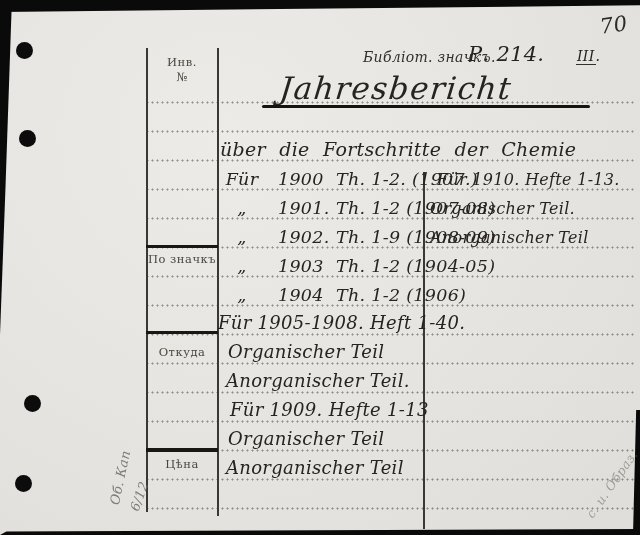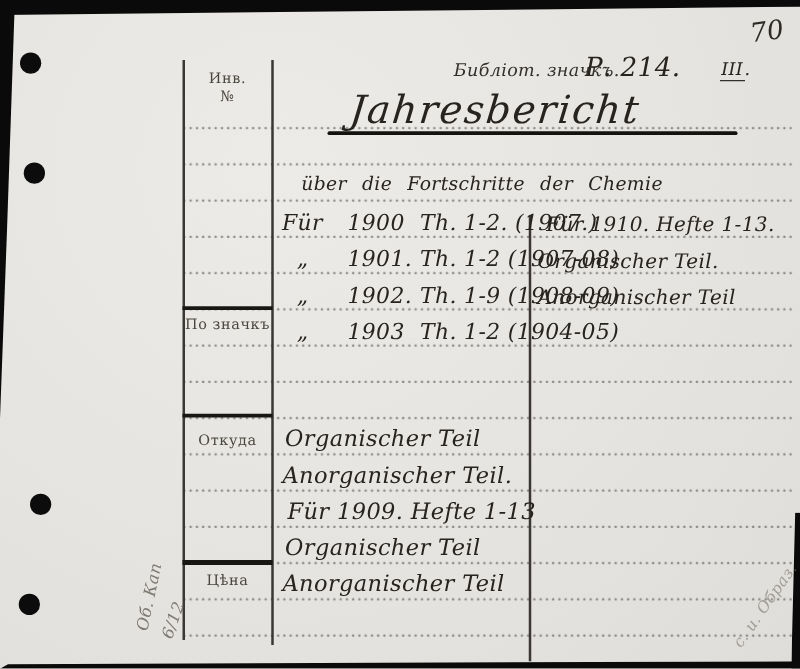--- a/index.html
+++ b/index.html
@@ -30,21 +30,21 @@
   .plabel{
     position:absolute;left:146px;width:72px;text-align:center;
     font-family:"DejaVu Serif",serif;font-size:11.5px;color:#4a463f;letter-spacing:.5px;
   }
   
   .hw{
     position:absolute;font-family:"DejaVu Serif",serif;font-style:italic;color:#27231f;
     white-space:nowrap;letter-spacing:.3px;
   }
   .title{font-size:31px;letter-spacing:1.5px;transform:skewX(-6deg);}
-  .subtitle{font-size:15px;word-spacing:7px;padding-left:21px;}
+  .subtitle{font-size:19px;word-spacing:7px;}
   .row{left:222px;font-size:17.5px;}
   .row .lead{display:inline-block;width:40px;text-align:center;}
   .row .year{display:inline-block;width:58px;margin-left:16px;}
   .tline{font-size:18px;}
   .rline{font-size:16px;}
   .libmark{font-size:14px;color:#33302c;}
   .shelf{font-size:21px;}
   .shelf-part{font-size:14px;border-bottom:1.5px solid #33302c;padding:0 1px;}
   .pagenum{font-size:21px;transform:rotate(-8deg);color:#2e2a26;}
   .underline{position:absolute;background:#15130f;height:3px;border-radius:2px;}
@@ -97,21 +97,25 @@
   </div>
   <div class="hw row" style="top:198px;">
     <span class="lead">„</span><span class="year">1901.</span><span>Th. 1-2 (1907-08)</span>
   </div>
   <div class="hw row" style="top:227px;">
     <span class="lead">„</span><span class="year">1902.</span><span>Th. 1-9 (1908-09)</span>
   </div>
   <div class="hw row" style="top:256px;">
     <span class="lead">„</span><span class="year">1903</span><span>Th. 1-2 (1904-05)</span>
   </div>
+  <div class="hw row" style="top:285px;">
+    <span class="lead">„</span><span class="year">1904</span><span>Th. 1-2 (1906)</span>
+  </div>
 
+  <div class="hw tline" style="left:218px;top:312px;">Für 1905-1908. Heft 1-40.</div>
   <div class="hw tline" style="left:228px;top:341px;">Organischer Teil</div>
   <div class="hw tline" style="left:226px;top:370px;">Anorganischer Teil.</div>
   <div class="hw tline" style="left:230px;top:399px;">Für 1909. Hefte 1-13</div>
   <div class="hw tline" style="left:228px;top:428px;">Organischer Teil</div>
   <div class="hw tline" style="left:226px;top:457px;">Anorganischer Teil</div>
 
   <div class="hw rline" style="left:437px;top:170px;">Für 1910. Hefte 1-13.</div>
   <div class="hw rline" style="left:430px;top:199px;">Organischer Teil.</div>
   <div class="hw rline" style="left:430px;top:228px;">Anorganischer Teil</div>
 

